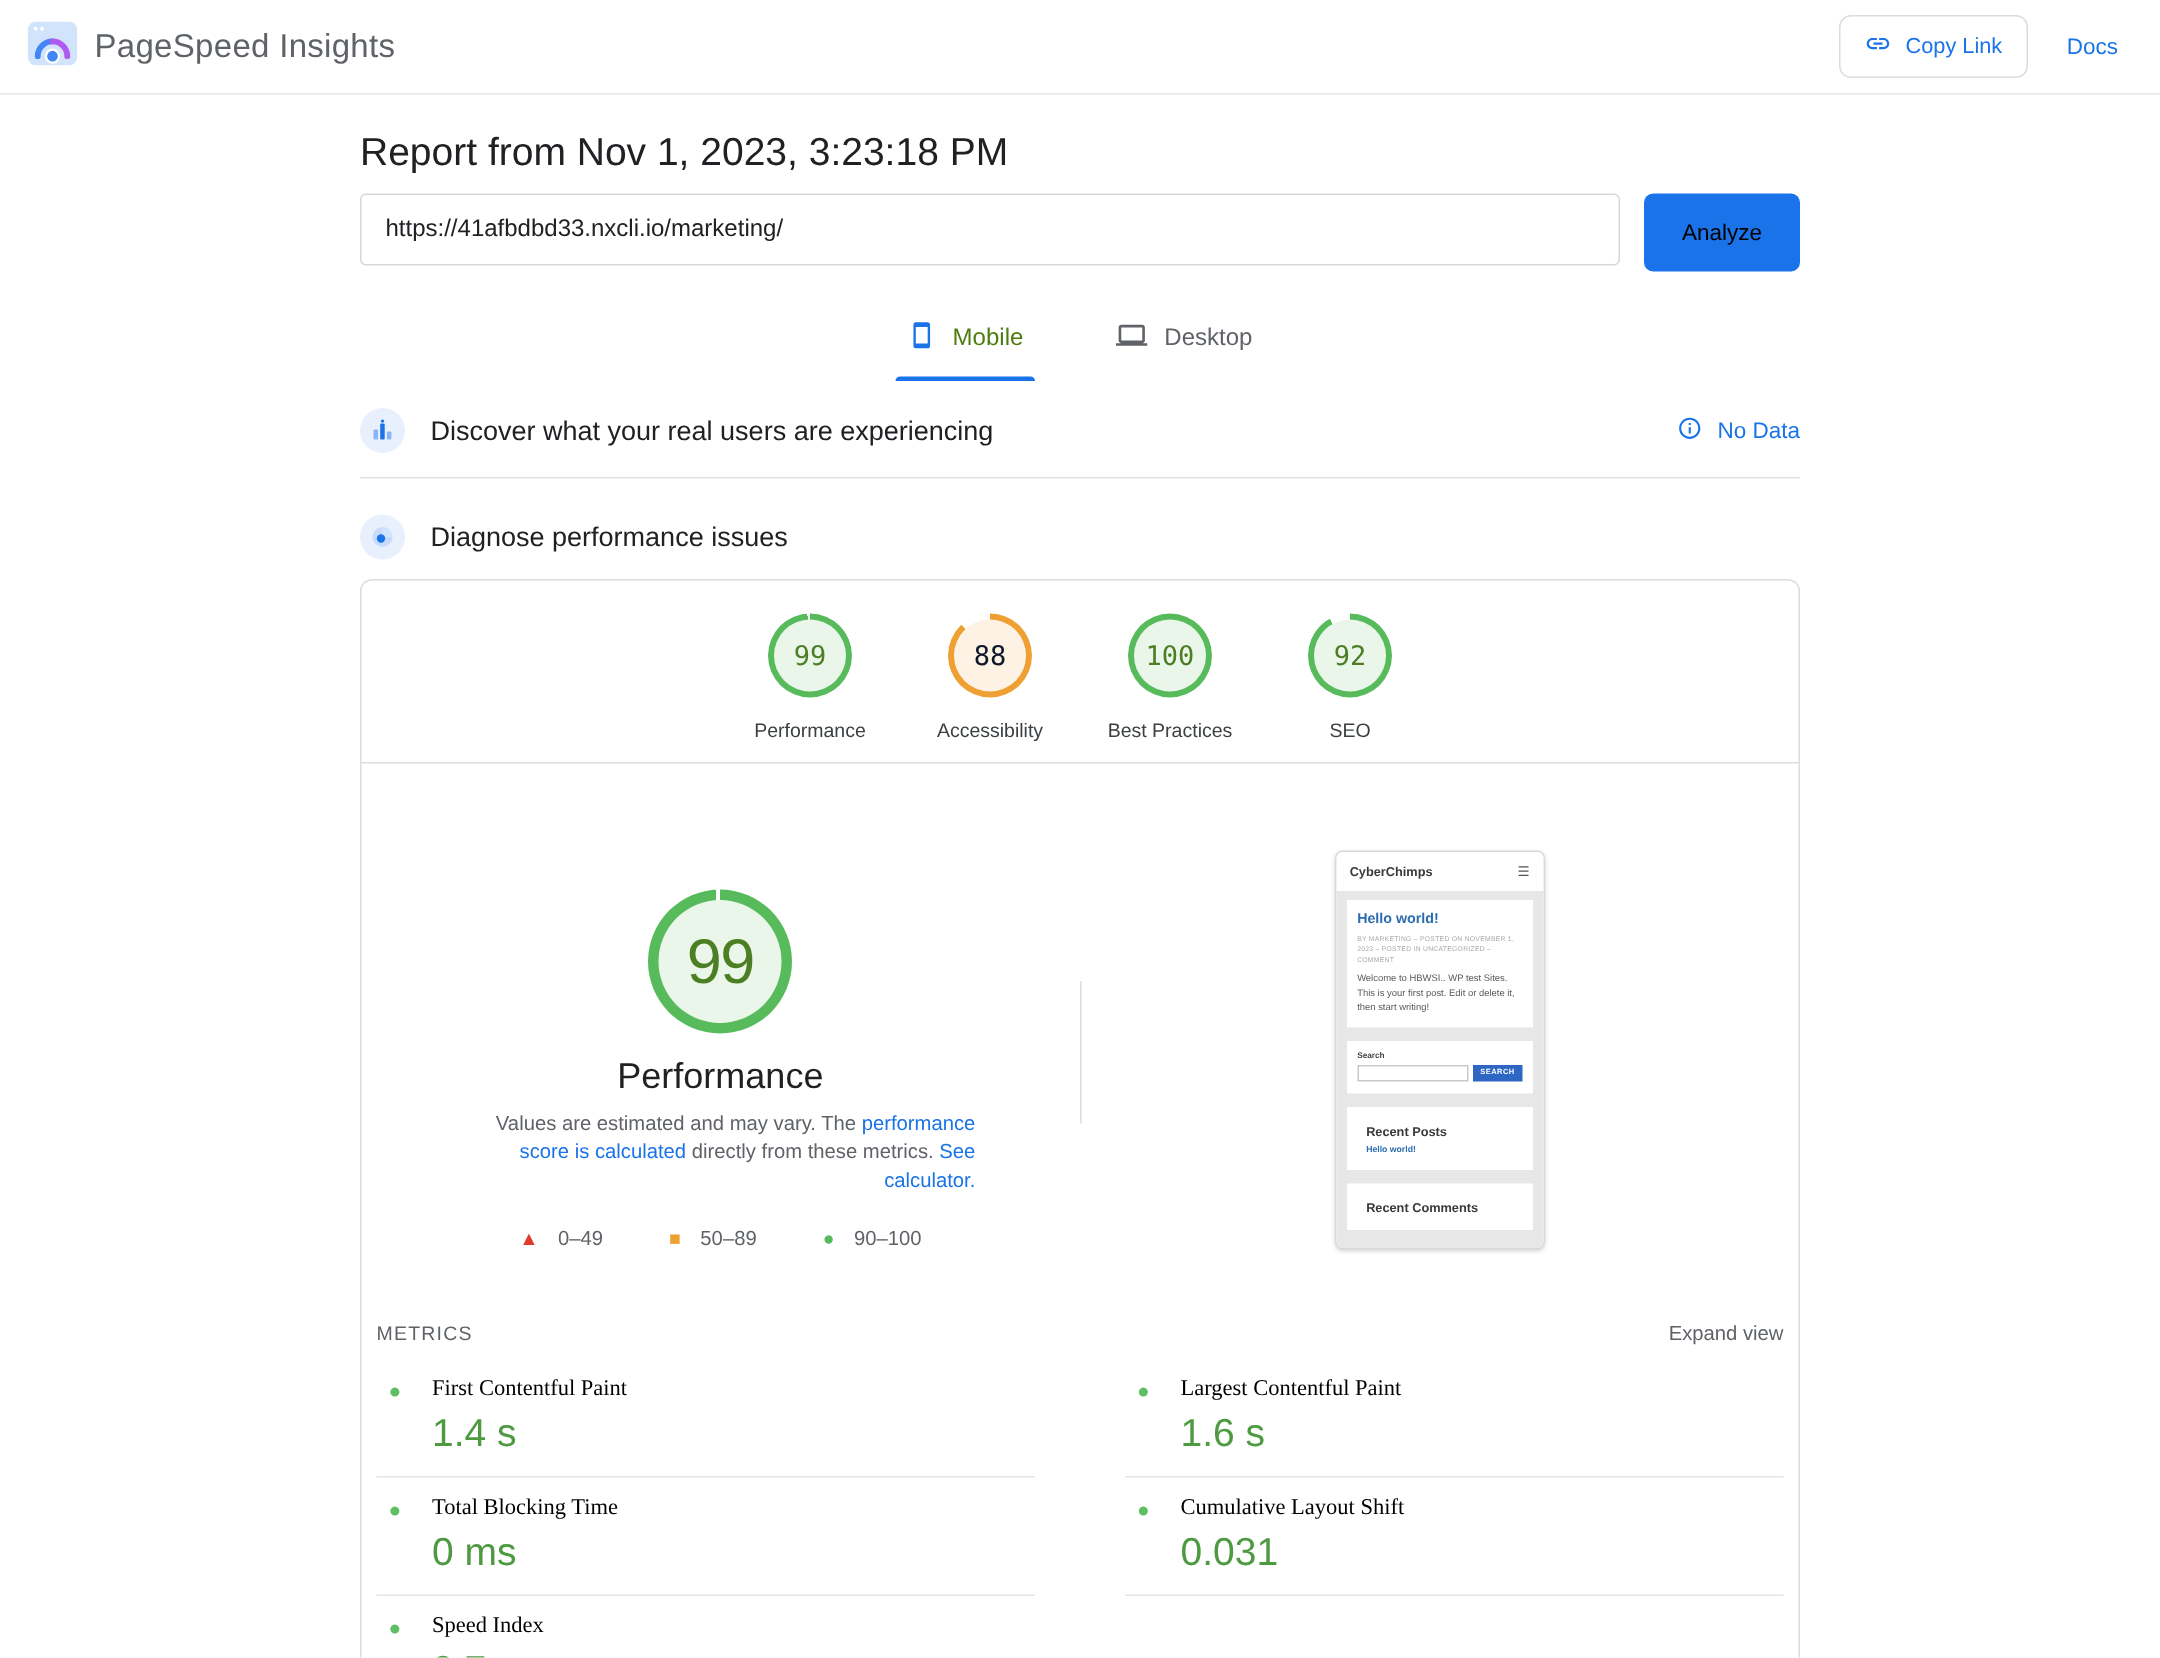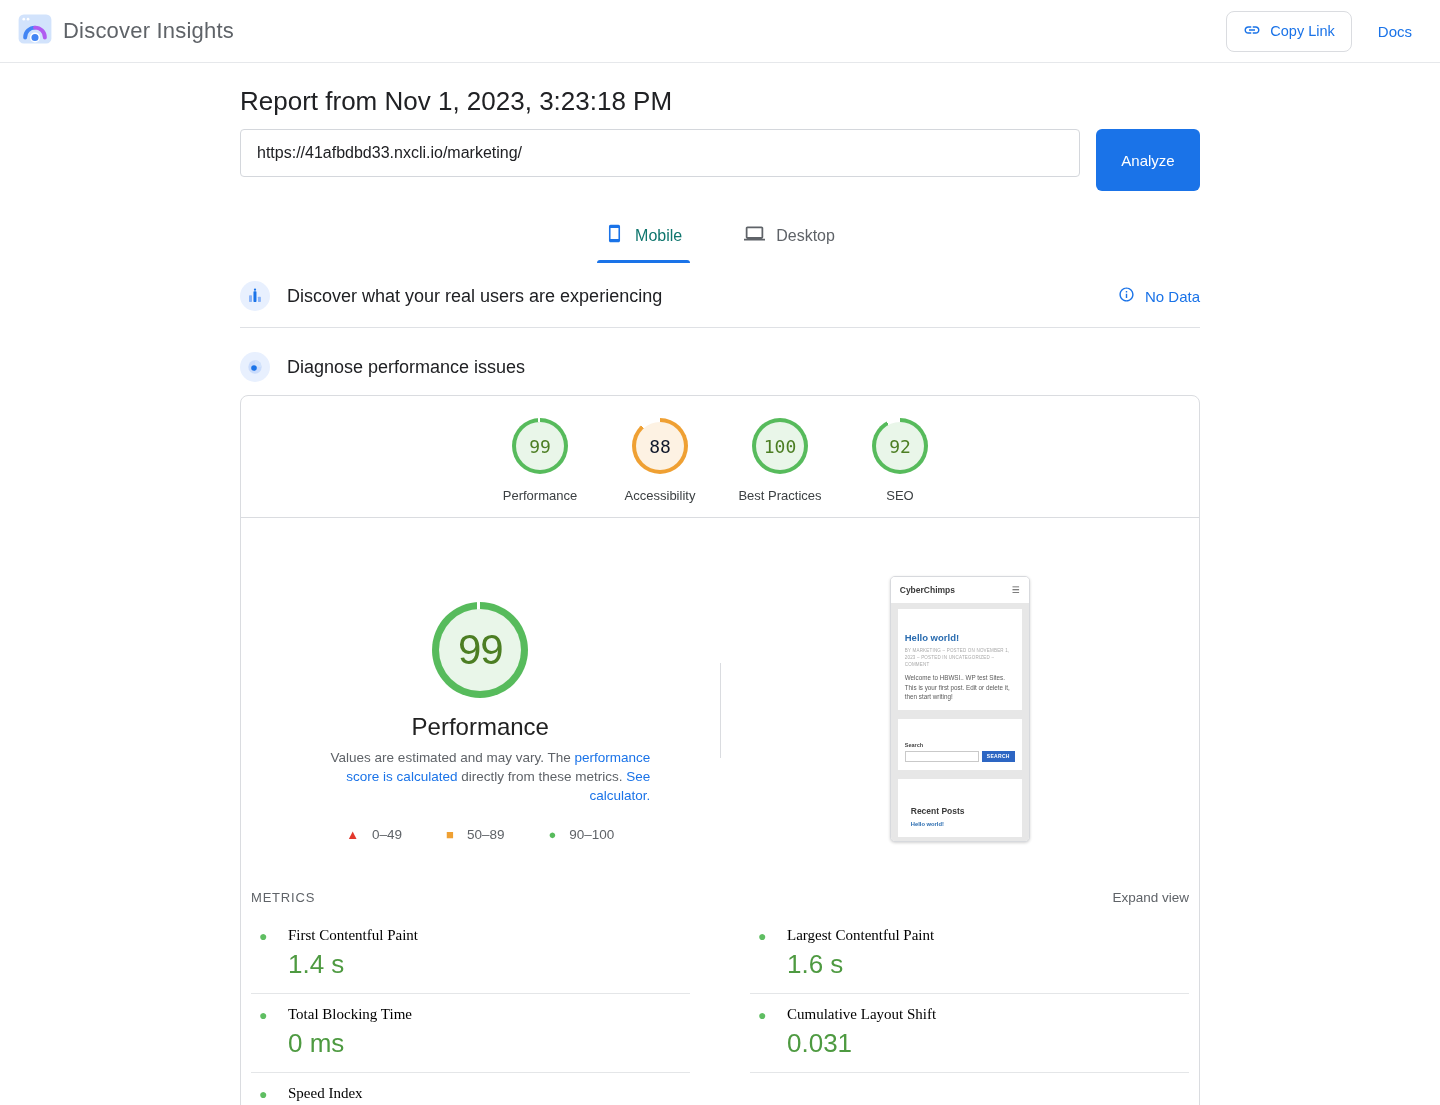--- a/index.html
+++ b/index.html
@@ -17,28 +17,28 @@
                   font-size:14.5px; font-weight:500; cursor:pointer; }
   .docs-link { color:#1a73e8; font-size:15px; font-weight:500; text-decoration:none; cursor:pointer; }
 
   
   .container { width:960px; margin:0 auto; padding-top:22px; }
   .report-title { font-size:26px; font-weight:400; color:#202124; line-height:32px; }
 
   .url-row { display:flex; gap:16px; margin-top:12px; }
   .url-input { flex:1; height:48px; border:1px solid #d4d7dc; border-radius:4px;
                padding:0 16px; font-size:16px; color:#202124; font-family:"Liberation Sans",sans-serif; outline:none; }
-  .analyze-btn { width:104px; height:62px; border:none; border-radius:6px; background:#1a73e8;
-                 color:#ffffff; font-size:15px; font-weight:500; cursor:pointer; }
+  .analyze-btn { width:104px; height:52px; border:none; border-radius:6px; background:#1a73e8;
+                 color:#000000; font-size:15px; font-weight:500; cursor:pointer; }
 
   
   .tabs { display:flex; justify-content:center; gap:46px; margin-top:26px; }
   .tab { position:relative; display:flex; align-items:center; gap:11px; padding:6px 8px 15px;
          font-size:16px; color:#5f6368; cursor:pointer; }
-  .tab.active { color:#0f766e; font-weight:400; }
+  .tab.active { color:#4d7c0f; font-weight:400; }
   .tab-indicator { position:absolute; left:0; right:0; bottom:0; height:3px; border-radius:3px 3px 0 0; }
 
   
   .section-row { display:flex; align-items:center; gap:17px; }
   .field-row { margin-top:18px; padding-bottom:16px; border-bottom:1px solid #dfe1e5; }
   .diagnose-row { margin-top:24px; }
   .section-icon { width:30px; height:30px; border-radius:50%; background:#e8f0fe;
                   display:flex; align-items:center; justify-content:center; flex:none; }
   .section-title { font-size:18px; color:#202124; }
   .nodata { margin-left:auto; display:flex; align-items:center; gap:10px; color:#1a73e8;
@@ -70,21 +70,21 @@
   .legend-glyph { font-size:13px; line-height:13px; }
 
   
   .preview { width:140px; height:266px; background:#fff; border:1px solid #d7d9dd; border-radius:5px;
              box-shadow:0 1px 3px rgba(0,0,0,.18); overflow:hidden; cursor:pointer; }
   .pv-bar { height:26px; background:#fff; display:flex; align-items:center; justify-content:space-between;
             padding:0 9px; }
   .pv-site { font-size:8.5px; font-weight:bold; color:#3a3a3a; }
   .pv-menu { font-size:9px; color:#555; }
   .pv-body { background:#e7e7e7; height:240px; padding:6px 7px; }
-  .pv-card { background:#fff; padding:23px 7px 8px; }
+  .pv-card { background:#fff; padding:7px 7px 8px; }
   .pv-post-title { color:#2a6cb0; font-size:9.5px; font-weight:bold; }
   .pv-meta { margin-top:4px; font-size:4.5px; line-height:7px; color:#a9a9a9; letter-spacing:.2px; }
   .pv-text { margin-top:5px; font-size:6.3px; line-height:9.5px; color:#5a5a5a; }
   .pv-gap { height:9px; }
   .pv-search-label { font-size:5.5px; font-weight:bold; color:#444; }
   .pv-search-row { display:flex; margin-top:3px; gap:3px; }
   .pv-search-input { flex:1; height:11px; border:1px solid #c9c9c9; background:#fff; }
   .pv-search-btn { height:11px; padding:0 5px; background:#2d66c3; color:#fff; font-size:5px;
                    font-weight:bold; display:flex; align-items:center; letter-spacing:.3px; }
   .pv-widget-title { font-size:8.5px; font-weight:bold; color:#3a3a3a; padding:4px 0 2px 6px; }
@@ -111,21 +111,21 @@
     <span>
       <svg width="34" height="30" viewBox="0 0 36 32">
         <rect x="0.5" y="0.5" width="35" height="31" rx="5.5" fill="#d2e3fc"></rect>
         <circle cx="6" cy="5.5" r="1.4" fill="#fff"></circle>
         <circle cx="10.6" cy="5.5" r="1.4" fill="#fff"></circle>
         <path d="M7.5 25 A 10.5 10.5 0 0 1 18 14.5" fill="none" stroke="#4285f4" stroke-width="4.2" stroke-linecap="round"></path>
         <path d="M18 14.5 A 10.5 10.5 0 0 1 28.5 25" fill="none" stroke="#b05bf0" stroke-width="4.2" stroke-linecap="round"></path>
         <circle cx="18" cy="25" r="4.6" fill="#4285f4" stroke="#fff" stroke-width="1.6"></circle>
       </svg>
     </span>
-    <span class="brand-title">Discover Insights</span>
+    <span class="brand-title">PageSpeed Insights</span>
   </div>
   <div class="appbar-actions">
     <button class="copylink-btn">
       <span>
         <svg width="18" height="18" viewBox="0 0 24 24" fill="#1a73e8">
           <path d="M3.9 12c0-1.71 1.39-3.1 3.1-3.1h4V7H7c-2.76 0-5 2.24-5 5s2.24 5 5 5h4v-1.9H7c-1.71 0-3.1-1.39-3.1-3.1zM8 13h8v-2H8v2zm9-6h-4v1.9h4c1.71 0 3.1 1.39 3.1 3.1s-1.39 3.1-3.1 3.1h-4V17h4c2.76 0 5-2.24 5-5s-2.24-5-5-5z"></path>
         </svg>
       </span>
       <span>Copy Link</span>
     </button>

